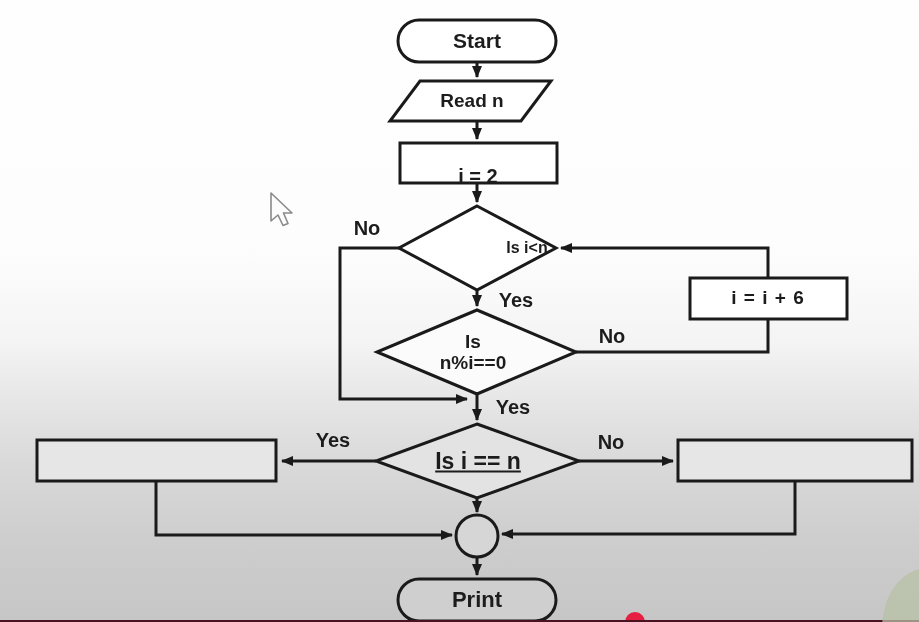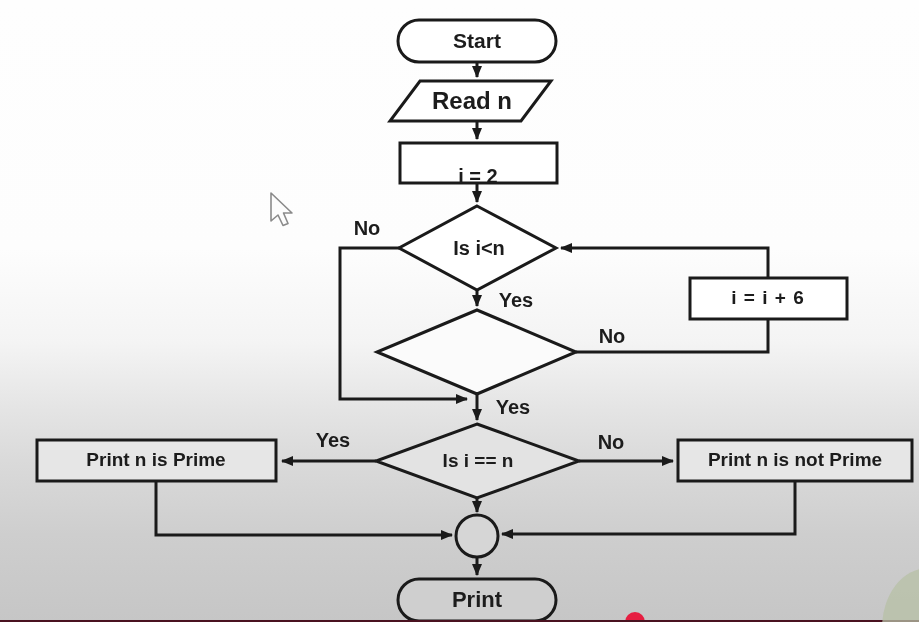--- a/index.html
+++ b/index.html
@@ -8,26 +8,26 @@
     position:relative;width:919px;height:622px;overflow:hidden;
     background:linear-gradient(180deg,#fefefe 0%,#fdfdfd 40%,#f4f4f4 55%,#e4e4e4 66%,#dadada 74%,#cecece 86%,#c6c6c6 100%);
   }
   svg.flow{position:absolute;left:0;top:0;}
   .labels{position:absolute;left:0;top:0;width:100%;height:100%;pointer-events:none;}
   .lbl{
     position:absolute;transform:translate(-50%,-50%);
     font-weight:bold;color:#1c1c1c;white-space:nowrap;text-align:center;
   }
   .n-start{font-size:21px;}
-  .n-read{font-size:24px;}
+  .n-read{font-size:19px;}
   .n-init{font-size:20px;}
-  .n-d1{font-size:20px;}
+  .n-d1{font-size:16px;margin-left:48px;}
   .n-d2{font-size:19px;line-height:21px;}
   .n-inc{font-size:19px;letter-spacing:1px;}
-  .n-d3{font-size:19px;}
+  .n-d3{font-size:23px;text-decoration:underline;}
   .n-print{font-size:19px;}
   .n-stop{font-size:22px;}
   .e-lbl{font-size:20px;}
 </style>
 </head>
 <body>
 
 <div class="stage">
 
   <svg class="flow" width="919" height="622" viewBox="0 0 919 622">
@@ -74,25 +74,27 @@
 
     <polygon points="271,193 271,221 278,215 283,225.5 288,223.5 283.5,213 292,213" fill="#fcfcfc" stroke="#8a8a8a" stroke-width="1.6" stroke-linejoin="round"></polygon>
   </svg>
 
   <div class="labels">
     <div class="lbl n-start" style="left:477px;top:41px;">Start</div>
     <div class="lbl n-read" style="left:472px;top:101px;">Read n</div>
     <div class="lbl n-init" style="left:478px;top:176px;">i = 2</div>
     <div class="lbl n-d1" style="left:479px;top:248px;">Is i&lt;n</div>
 
+    <div class="lbl n-d2" style="left:473px;top:352px;">
+      <div>Is</div>
+      <div>n%i==0</div>
+    </div>
 
     <div class="lbl n-inc" style="left:768px;top:298px;">i = i + 6</div>
     <div class="lbl n-d3" style="left:478px;top:461px;">Is i == n</div>
-    <div class="lbl n-print" style="left:156px;top:460px;">Print n is Prime</div>
-    <div class="lbl n-print" style="left:795px;top:460px;">Print n is not Prime</div>
     <div class="lbl n-stop" style="left:477px;top:600px;">Print</div>
 
     <div class="lbl e-lbl" style="left:367px;top:228px;">No</div>
     <div class="lbl e-lbl" style="left:516px;top:300px;">Yes</div>
     <div class="lbl e-lbl" style="left:612px;top:336px;">No</div>
     <div class="lbl e-lbl" style="left:513px;top:407px;">Yes</div>
     <div class="lbl e-lbl" style="left:333px;top:440px;">Yes</div>
     <div class="lbl e-lbl" style="left:611px;top:442px;">No</div>
   </div>
 

